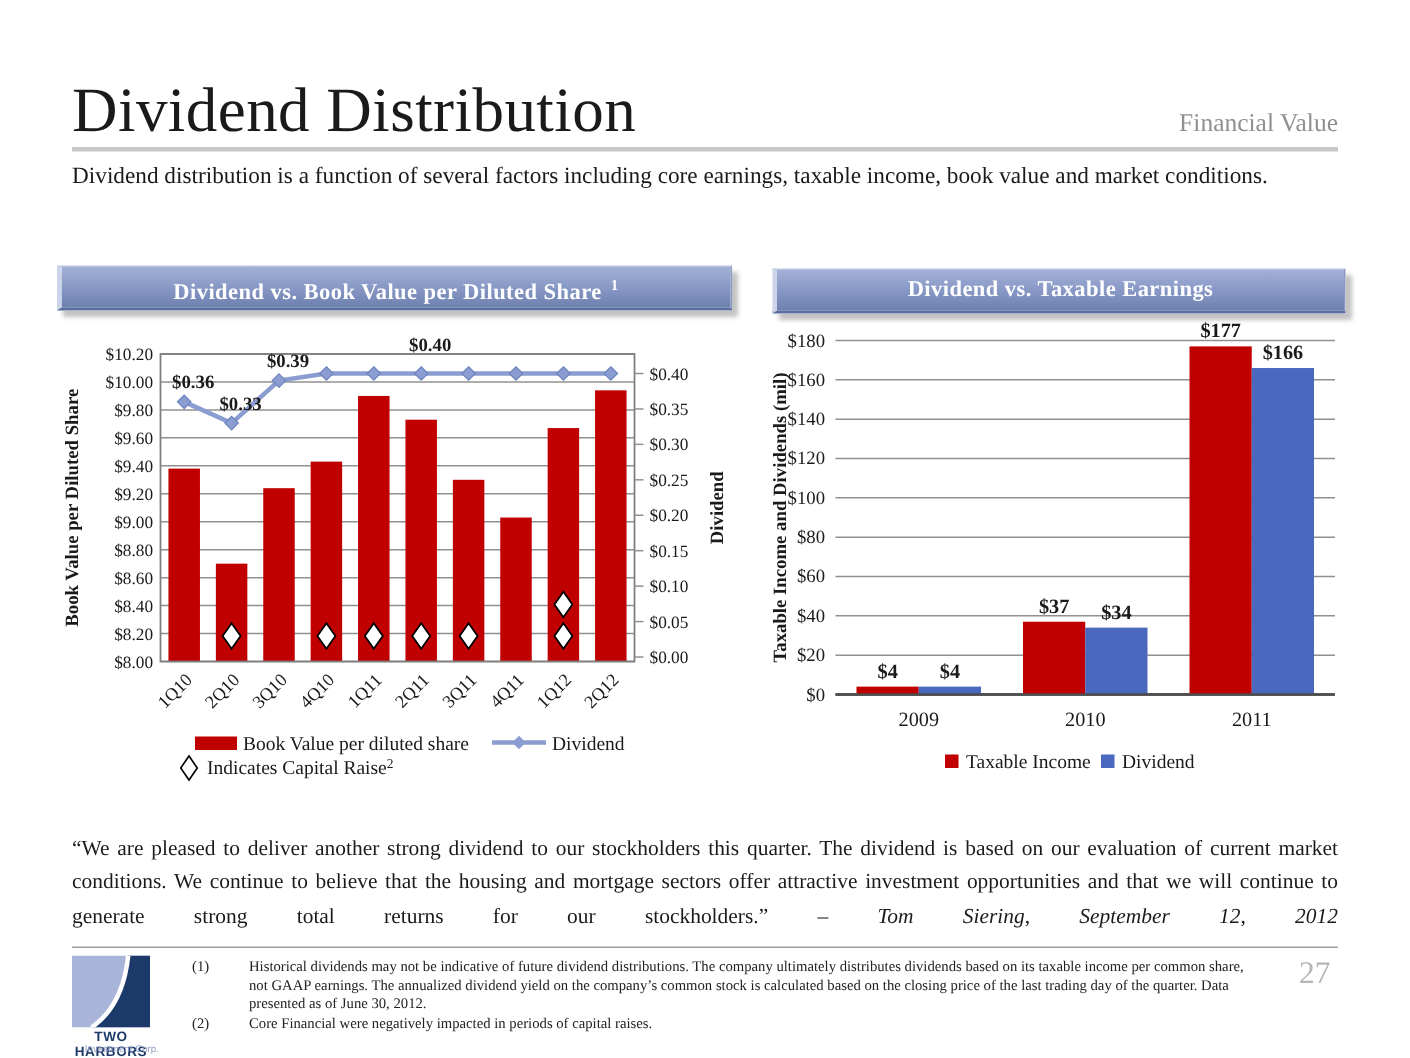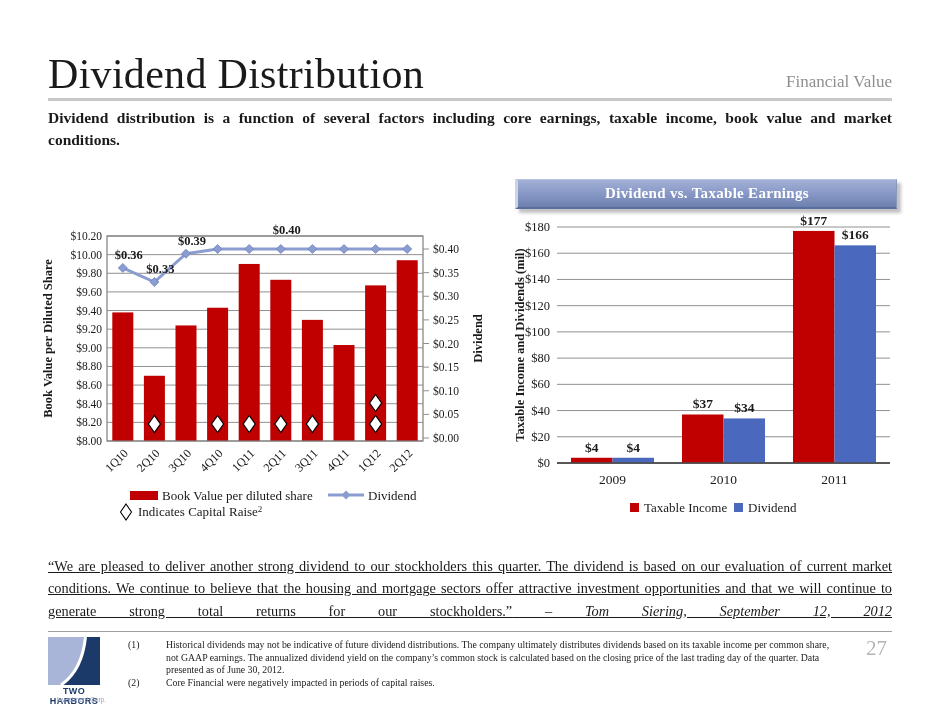--- a/index.html
+++ b/index.html
@@ -2,21 +2,21 @@
 <html><head>
 <meta charset="utf-8">
 <style>
   html,body{margin:0;padding:0;background:#ffffff;}
   .slide{position:relative;width:940px;height:705px;background:#fff;overflow:hidden;
          font-family:"Liberation Serif","DejaVu Serif",serif;color:#1a1a1a;}
   .title{position:absolute;left:48px;top:50px;font-size:42px;letter-spacing:.3px;}
   .hdr-right{position:absolute;right:48px;top:72px;font-size:17px;color:#8f8f8f;}
   .rule{position:absolute;left:48px;top:98px;width:844px;height:3px;background:#c8c8c8;}
   .intro{position:absolute;left:48px;top:107px;width:844px;margin:0;
-         font-size:15.5px;font-weight:bold;line-height:22px;text-align:justify;}
+         font-size:15.5px;font-weight:normal;line-height:22px;text-align:justify;}
   .panel-hdr{position:absolute;height:27px;line-height:26px;text-align:center;
       color:#fff;font-weight:bold;font-size:15px;letter-spacing:.3px;
       background:linear-gradient(180deg,#a3b0d6 0%,#8596c4 55%,#6e80ad 100%);
       border-left:3px solid #ccd4ea;border-top:1px solid #b8c3e2;
       border-bottom:2px solid #596d9f;border-right:1px solid #8b99c0;
       box-shadow:4px 4px 3px #c2c2c2;}
   .panel-hdr sup{font-size:10px;margin-left:2px;}
   #hdr-left{left:38px;top:177px;width:446px;}
   #hdr-right-panel{left:515px;top:179px;width:378px;}
   .csvg{position:absolute;}
@@ -26,21 +26,21 @@
   .frame{stroke:#7f7f7f;stroke-width:1.2;}
   .tick{font-size:11.5px;}
   .tick2{font-size:12.5px;}
   .xlab{font-size:12px;}
   .xlab2{font-size:13.5px;}
   .leg{font-size:13px;}
   .dlab{font-size:12.5px;font-weight:bold;}
   .dlab2{font-size:13.5px;font-weight:bold;}
   .axtitle{font-size:12.5px;font-weight:bold;}
   .quote{position:absolute;left:48px;top:555px;width:844px;margin:0;font-size:14.3px;
-         line-height:22.3px;text-align:justify;text-align-last:justify;text-decoration:underline;}
+         line-height:22.3px;text-align:justify;text-align-last:justify;}
   .quote .attr{font-style:italic;}
   .footer-rule{position:absolute;left:48px;top:631px;width:844px;height:1px;background:#a0a0a0;}
   .logo{position:absolute;left:48px;top:637px;}
   .logo-name{position:absolute;left:42px;top:686px;width:64px;text-align:center;
              font-size:9px;font-weight:bold;letter-spacing:.4px;color:#1d3a68;
              font-family:"Liberation Sans",sans-serif;}
   .logo-sub{position:absolute;left:42px;top:696px;width:64px;text-align:right;
             font-size:6.5px;color:#94a1c6;font-family:"Liberation Sans",sans-serif;}
   .footnotes{position:absolute;left:128px;top:639px;width:712px;font-size:9.8px;line-height:12.5px;color:#222;}
   .fn{display:flex;}
@@ -52,20 +52,24 @@
 <body>
 
 <div class="slide">
 
   <div class="title">Dividend Distribution</div>
   <div class="hdr-right">Financial Value</div>
   <div class="rule"></div>
 
   <p class="intro">Dividend distribution is a function of several factors including core earnings, taxable income, book value and market conditions.</p>
 
+  <div class="panel-hdr" id="hdr-left">
+    <span>Dividend vs. Book Value per Diluted Share</span>
+    <sup>1</sup>
+  </div>
   <svg id="svg-left" class="csvg" style="left:38px;top:208px;" width="462" height="330">
       <line x1="69" y1="28" x2="385" y2="28" class="grid"></line>
       <text x="64" y="32" class="tick" text-anchor="end">$10.20</text>
       <line x1="69" y1="46.636363636363576" x2="385" y2="46.636363636363576" class="grid"></line>
       <text x="64" y="50.636363636363576" class="tick" text-anchor="end">$10.00</text>
       <line x1="69" y1="65.27272727272731" x2="385" y2="65.27272727272731" class="grid"></line>
       <text x="64" y="69.27272727272731" class="tick" text-anchor="end">$9.80</text>
       <line x1="69" y1="83.90909090909089" x2="385" y2="83.90909090909089" class="grid"></line>
       <text x="64" y="87.90909090909089" class="tick" text-anchor="end">$9.60</text>
       <line x1="69" y1="102.54545454545463" x2="385" y2="102.54545454545463" class="grid"></line>

